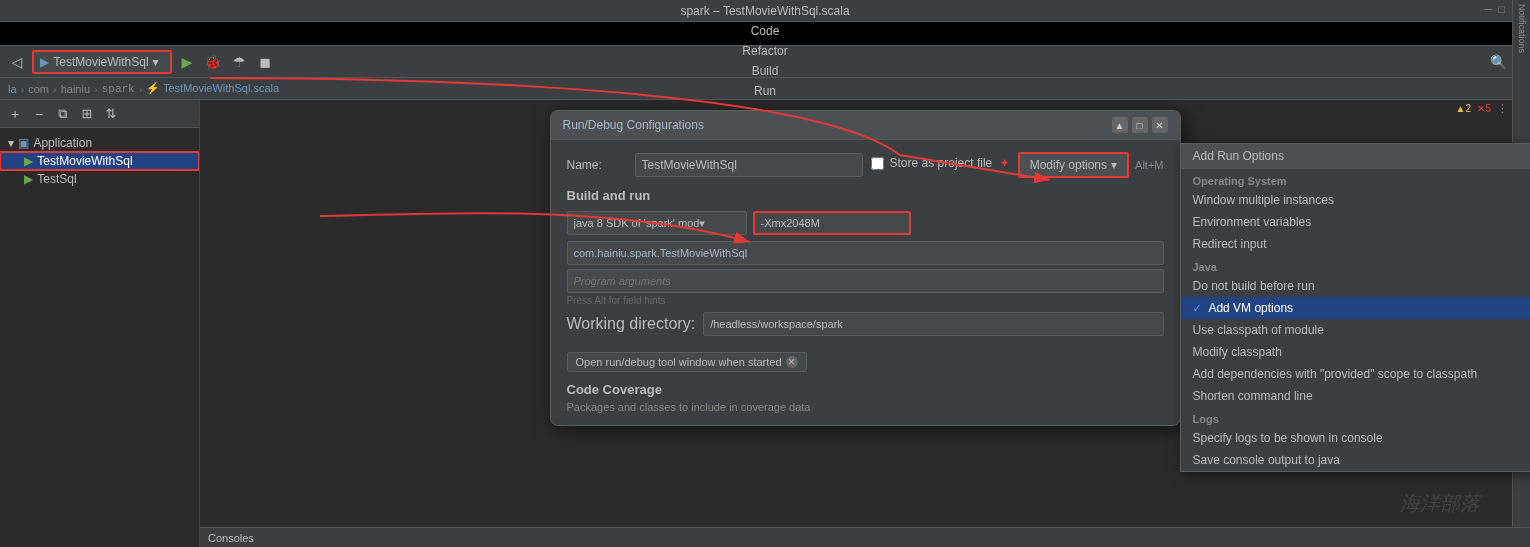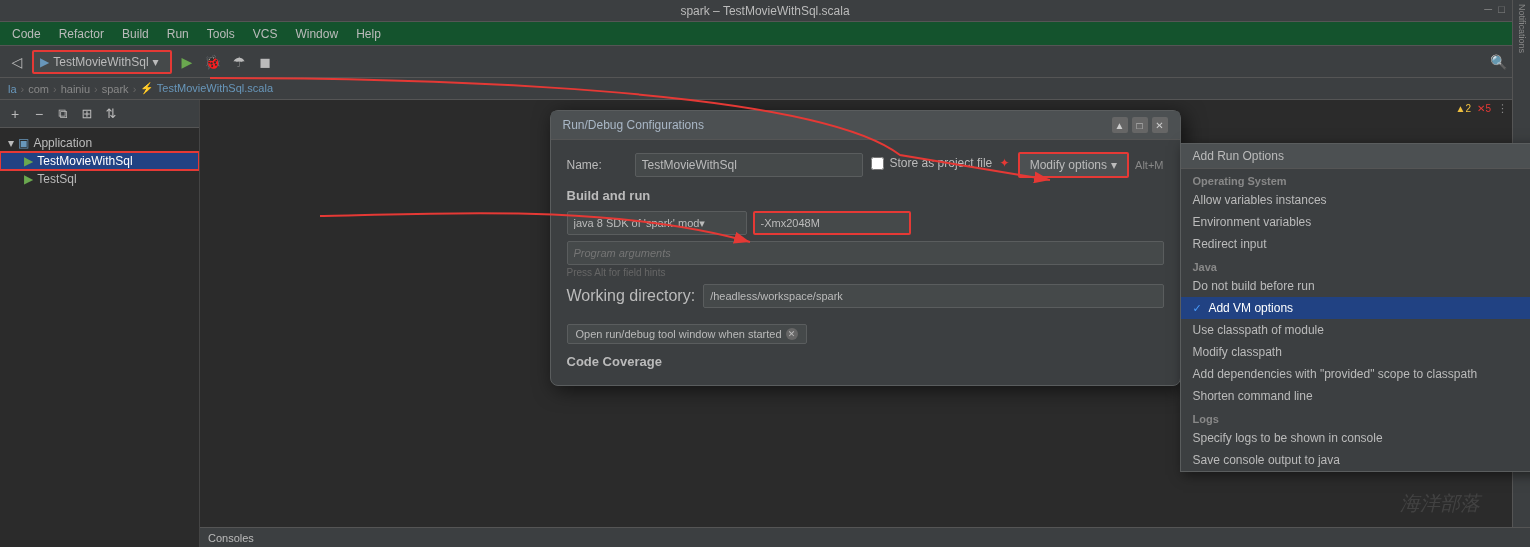--- a/index.html
+++ b/index.html
@@ -21,27 +21,28 @@
       display: flex;
       align-items: center;
       justify-content: center;
       font-size: 12px;
       color: #bbb;
       border-bottom: 1px solid #555;
     }
 
     
     .menu-bar {
-      background: #14532d;
+      background: #000000;
       height: 24px;
       display: flex;
       align-items: center;
       padding: 0 4px;
       border-bottom: 1px solid #555;
       gap: 2px;
+      flex-direction: column;
     }
     .menu-item {
       padding: 2px 8px;
       cursor: pointer;
       font-size: 12px;
       color: #bbb;
       border-radius: 2px;
     }
 
     
@@ -534,21 +535,21 @@
   <span style="font-size:14px;color:#888;cursor:pointer;">⚙</span>
 </div>
 
 <div class="breadcrumb-bar">
   <span style="color:#6897bb;cursor:pointer;">la</span>
   <span class="breadcrumb-sep">›</span>
   <span style="cursor:pointer;text-align:center;">com</span>
   <span class="breadcrumb-sep">›</span>
   <span style="cursor:pointer;">hainiu</span>
   <span class="breadcrumb-sep">›</span>
-  <span style="cursor:pointer;">spark</span>
+  <span style="cursor:pointer;font-family:Liberation Mono, monospace;">spark</span>
   <span class="breadcrumb-sep">›</span>
   <span style="color:#6897bb;cursor:pointer;">⚡ TestMovieWithSql.scala</span>
 </div>
 
 <div class="main-layout">
 
   <div class="sidebar">
     <div class="sidebar-toolbar">
       <button class="toolbar-btn" style="font-size:14px;">+</button>
       <button class="toolbar-btn" style="font-size:14px;">−</button>
@@ -627,48 +628,52 @@
             </div>
           </div>
 
           <div class="section-title">Build and run</div>
 
           <div class="build-run-row">
             <input class="sdk-select" type="text" value="java 8 SDK of 'spark' mod▾" style="">
             <input class="vm-options-input" type="text" value="-Xmx2048M" style="">
           </div>
 
+          <div style="margin-bottom:4px;">
+            <input class="main-class-input" type="text" value="com.hainiu.spark.TestMovieWithSql" style="">
+          </div>
 
           <div style="margin-bottom:2px;">
             <input class="program-args-input" type="text" placeholder="Program arguments" style="">
           </div>
           <div class="hint-text">Press Alt for field hints</div>
 
           <div class="working-dir-row">
             <label class="working-dir-label">Working directory:</label>
             <input class="working-dir-input" type="text" value="/headless/workspace/spark" style="">
           </div>
 
           <div style="margin-top:8px;">
             <button class="open-run-btn">
               <span>Open run/debug tool window when started</span>
               <span class="close-tag">✕</span>
             </button>
           </div>
 
           <div class="code-coverage-title">Code Coverage</div>
+          <div class="code-coverage-sub">Packages and classes to include in coverage data</div>
 
         </div>
 
         <div class="dropdown-menu" style="position:absolute;top:32px;left:100%;width:400px;z-index:200;">
           <div class="dropdown-header">Add Run Options</div>
 
           <div class="dropdown-section-title">Operating System</div>
           <div class="dropdown-item">
-            <span>Allow variables instances</span>
+            <span>Window multiple instances</span>
 
           </div>
           <div class="dropdown-item">
             <span>Environment variables</span>
 
           </div>
           <div class="dropdown-item">
             <span>Redirect input</span>
             <span class="dropdown-shortcut"></span>
           </div>

